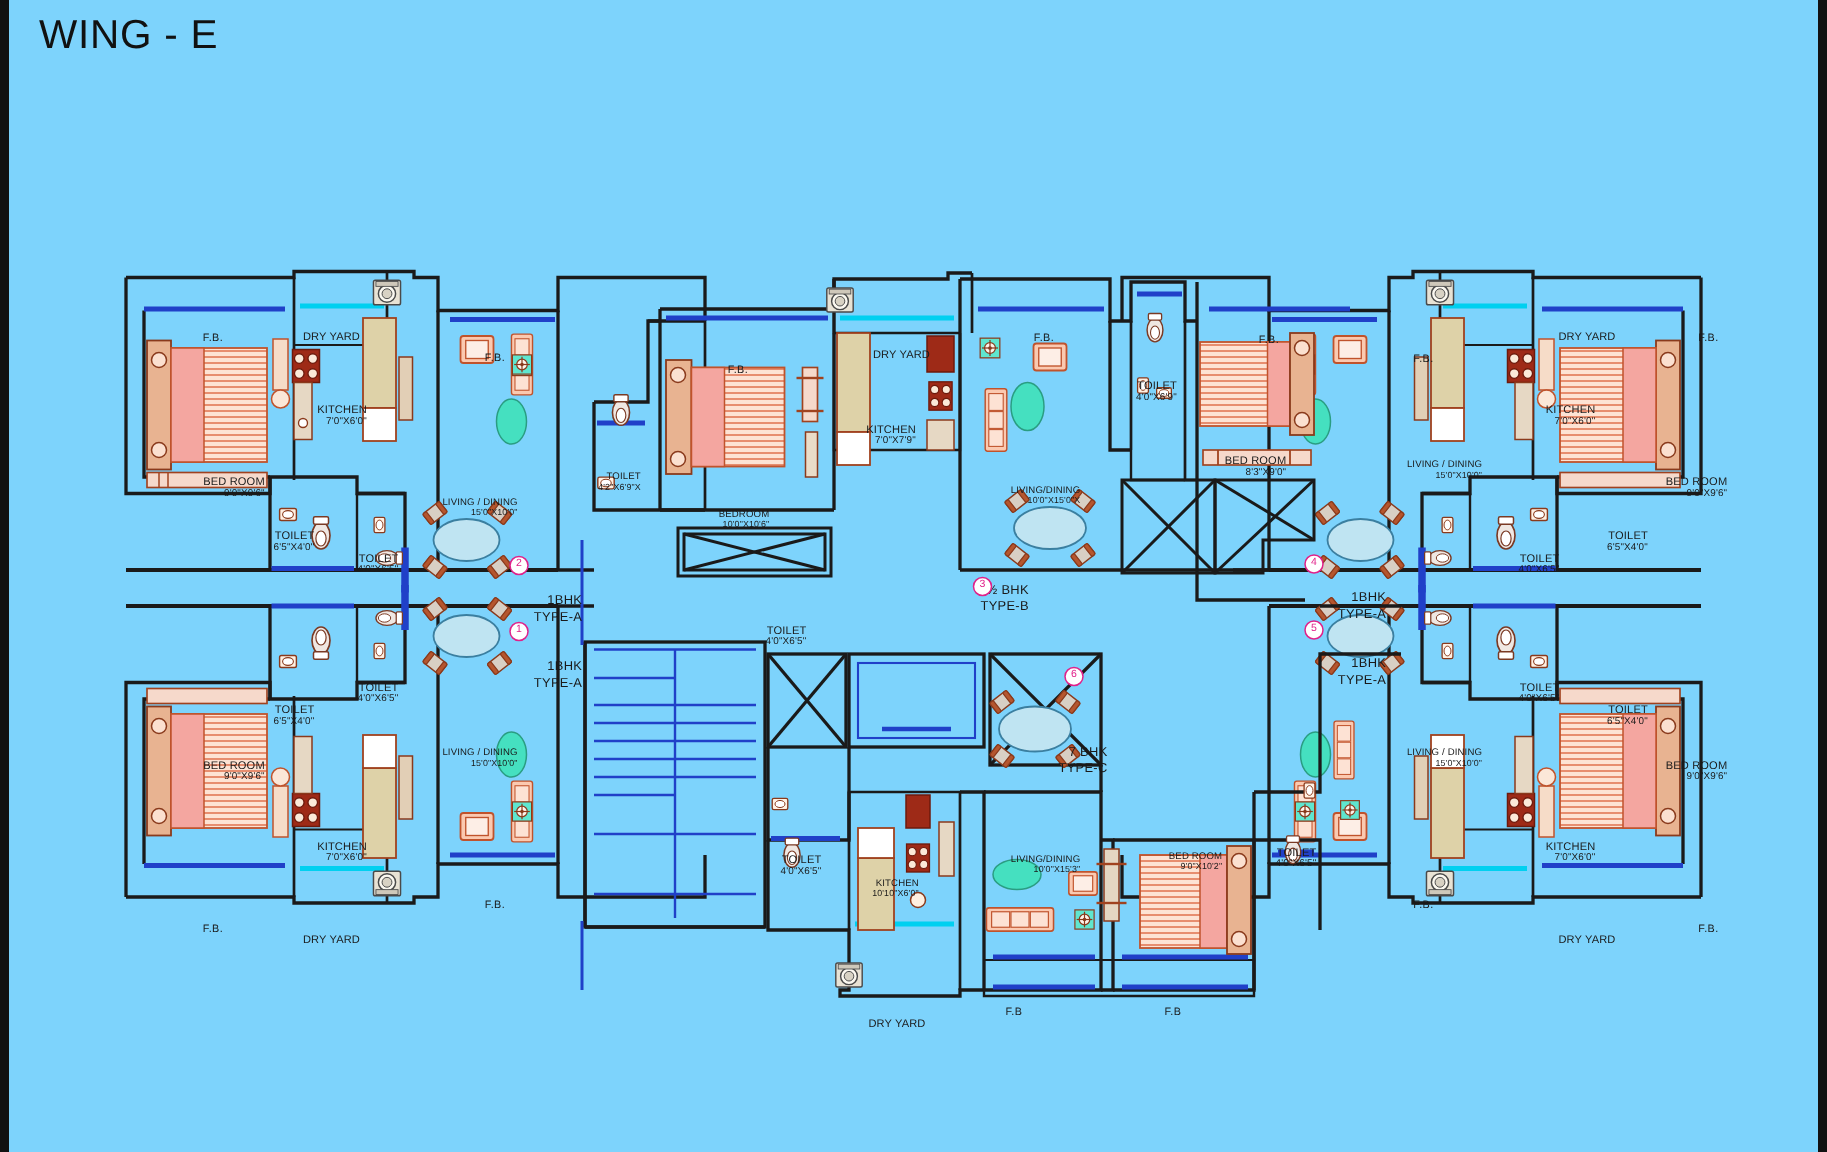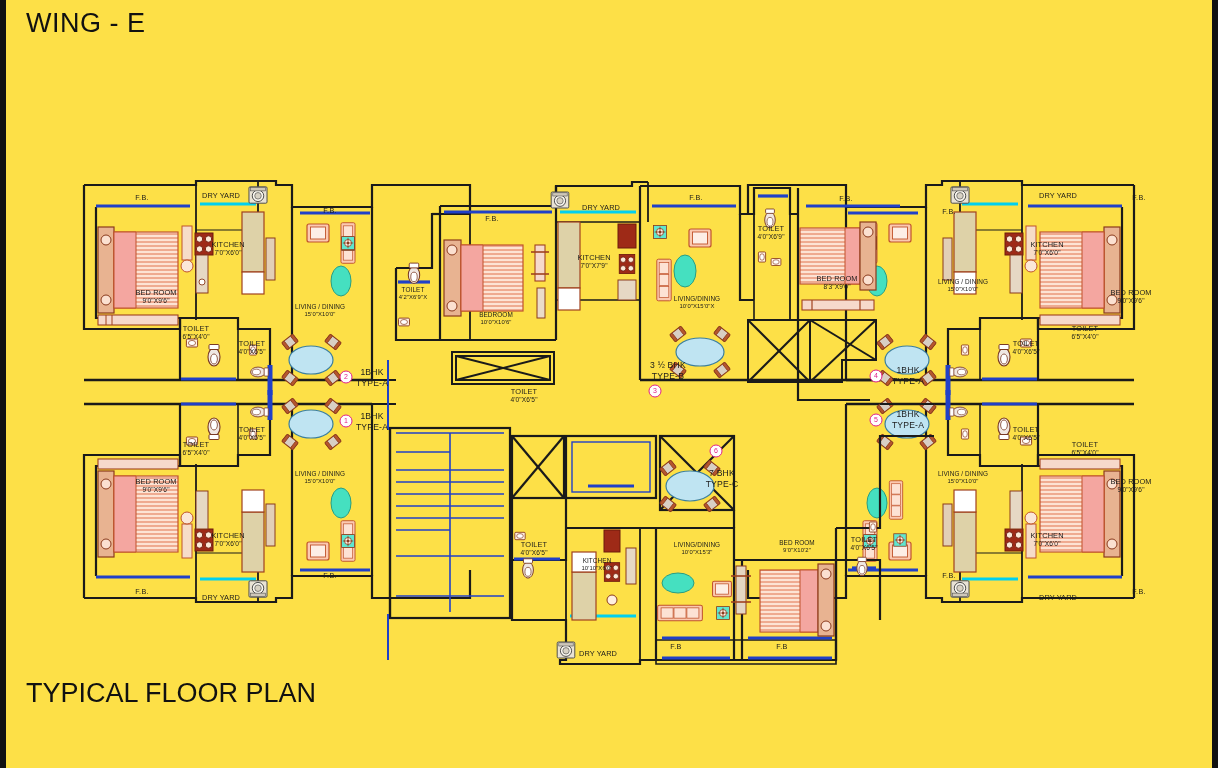--- a/index.html
+++ b/index.html
@@ -5,21 +5,21 @@
   * { box-sizing: border-box; }
   html, body {
     margin: 0; padding: 0;
     background: #ffffff;
     font-family: "Liberation Sans", sans-serif;
   }
   #page {
     position: relative;
     width: 1218px;
     height: 768px;
-    background: #fde047;
+    background: #7dd3fc;
     overflow: hidden;
   }
   
   .edge-strip {
     position: absolute; top: 0; height: 768px; width: 6px;
     background: #111111;
   }
   .edge-left { left: 0; }
   .edge-right { right: 0; }
 
@@ -45,25 +45,26 @@
     width: 1218px; height: 768px;
   }
   #canvas svg { display: block; }
 
   
   .lbl {
     position: absolute;
     color: #1a1a1a;
     font-size: 7.4px;
     line-height: 1.22;
-    text-align: center;
+    text-align: right;
     white-space: nowrap;
     transform: translate(-50%, -50%);
     letter-spacing: 0.1px;
     font-family: "Liberation Sans", sans-serif;
+    margin-top: 28px;
   }
   .lbl .l1 { display: block; }
   .lbl .l2 { display: block; font-size: 6.6px; }
   .lbl.sm { font-size: 6.4px; }
   .lbl.sm .l2 { font-size: 5.9px; }
   .lbl.fb { font-size: 7.2px; letter-spacing: 0.3px; }
   .lbl.unit {
     font-size: 8.6px; line-height: 1.3; letter-spacing: 0.2px;
   }
   .lbl.unit .l2 { font-size: 8.6px; }
@@ -87,21 +88,20 @@
 <body>
 
 <div id="page">
 
   <div class="edge-strip edge-left"></div>
   <div class="edge-strip edge-right"></div>
 
   <div id="wing-title">WING - E</div>
 
   <div id="plan-caption">
-    <div>TYPICAL FLOOR PLAN</div>
   </div>
 
   <div id="canvas">
     <svg width="1218" height="768" viewBox="0 0 1218 768" xmlns="http://www.w3.org/2000/svg">
       <defs>
 
         <pattern id="bedstripe" width="4" height="4" patternUnits="userSpaceOnUse">
           <rect width="4" height="4" fill="#fde3d4"></rect>
           <line x1="0" y1="2" x2="4" y2="2" stroke="#d9542b" stroke-width="0.8"></line>
         </pattern>

